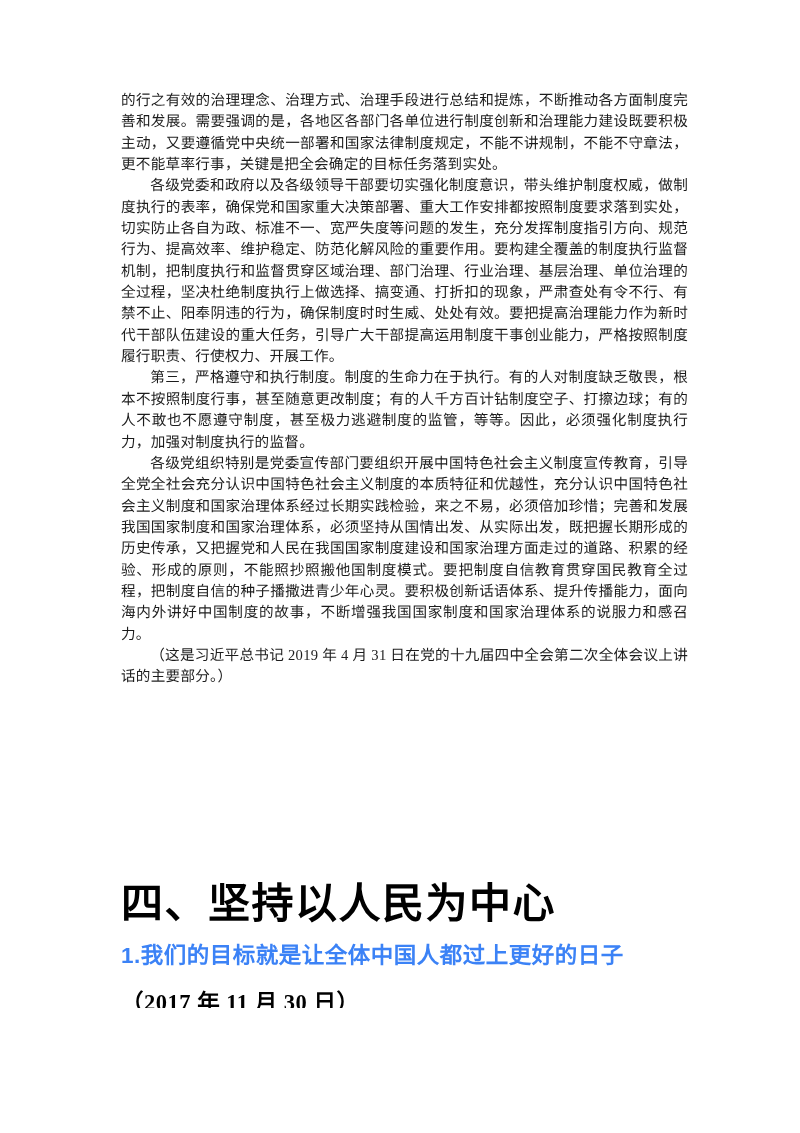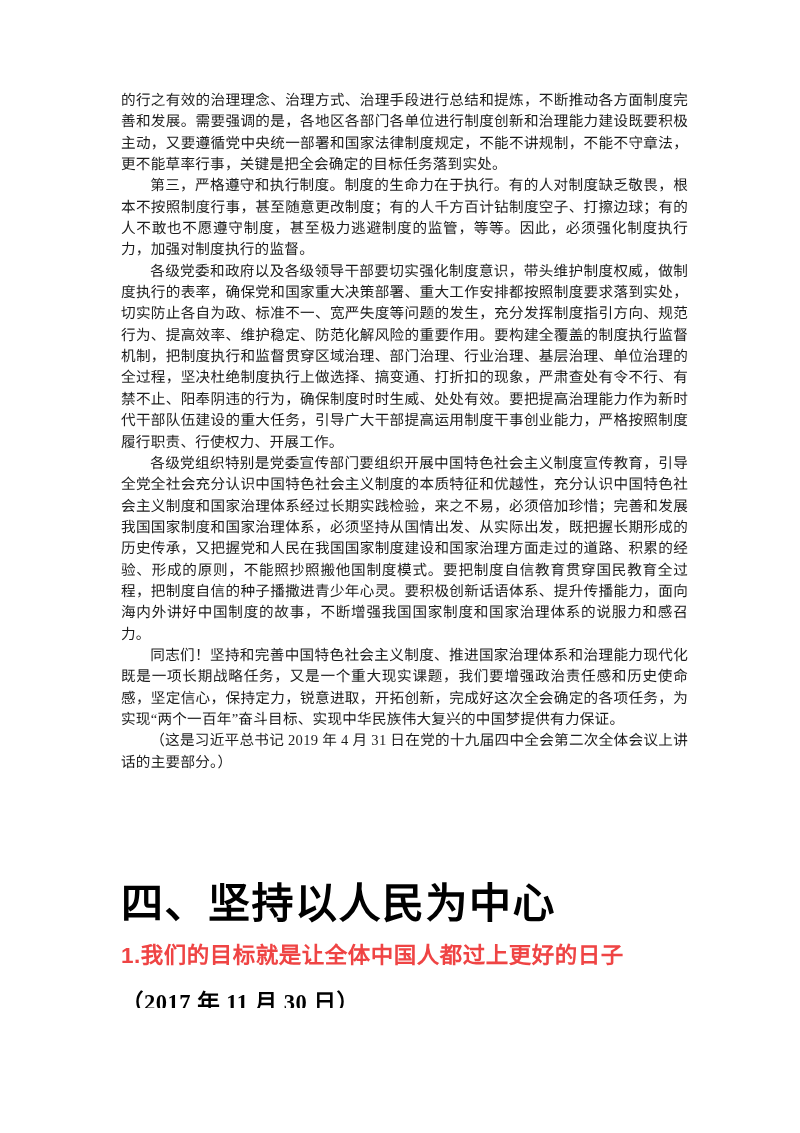--- a/index.html
+++ b/index.html
@@ -49,21 +49,21 @@
   }
   .subsection-title {
     position: absolute;
     left: 121px;
     top: 937px;
     margin: 0;
     font-family: "Liberation Sans", "DejaVu Sans", sans-serif;
     font-size: 22.5px;
     font-weight: 700;
     letter-spacing: 0.5px;
-    color: #ef4444;
+    color: #3b82f6;
     white-space: nowrap;
   }
   .subsection-date {
     position: absolute;
     left: 121px;
     top: 984px;
     margin: 0;
     font-family: "Liberation Serif", "DejaVu Serif", serif;
     font-size: 22.5px;
     font-weight: 700;
@@ -82,24 +82,23 @@
     margin-top: 40px;
   }
 </style>
 </head>
 <body>
 
 <div class="page">
 
   <div class="body-text">
     <p class="no-indent">的行之有效的治理理念、治理方式、治理手段进行总结和提炼，不断推动各方面制度完善和发展。需要强调的是，各地区各部门各单位进行制度创新和治理能力建设既要积极主动，又要遵循党中央统一部署和国家法律制度规定，不能不讲规制，不能不守章法，更不能草率行事，关键是把全会确定的目标任务落到实处。</p>
+    <p>各级党委和政府以及各级领导干部要切实强化制度意识，带头维护制度权威，做制度执行的表率，确保党和国家重大决策部署、重大工作安排都按照制度要求落到实处，切实防止各自为政、标准不一、宽严失度等问题的发生，充分发挥制度指引方向、规范行为、提高效率、维护稳定、防范化解风险的重要作用。要构建全覆盖的制度执行监督机制，把制度执行和监督贯穿区域治理、部门治理、行业治理、基层治理、单位治理的全过程，坚决杜绝制度执行上做选择、搞变通、打折扣的现象，严肃查处有令不行、有禁不止、阳奉阴违的行为，确保制度时时生威、处处有效。要把提高治理能力作为新时代干部队伍建设的重大任务，引导广大干部提高运用制度干事创业能力，严格按照制度履行职责、行使权力、开展工作。</p>
     <p>第三，严格遵守和执行制度。制度的生命力在于执行。有的人对制度缺乏敬畏，根本不按照制度行事，甚至随意更改制度；有的人千方百计钻制度空子、打擦边球；有的人不敢也不愿遵守制度，甚至极力逃避制度的监管，等等。因此，必须强化制度执行力，加强对制度执行的监督。</p>
-    <p>各级党委和政府以及各级领导干部要切实强化制度意识，带头维护制度权威，做制度执行的表率，确保党和国家重大决策部署、重大工作安排都按照制度要求落到实处，切实防止各自为政、标准不一、宽严失度等问题的发生，充分发挥制度指引方向、规范行为、提高效率、维护稳定、防范化解风险的重要作用。要构建全覆盖的制度执行监督机制，把制度执行和监督贯穿区域治理、部门治理、行业治理、基层治理、单位治理的全过程，坚决杜绝制度执行上做选择、搞变通、打折扣的现象，严肃查处有令不行、有禁不止、阳奉阴违的行为，确保制度时时生威、处处有效。要把提高治理能力作为新时代干部队伍建设的重大任务，引导广大干部提高运用制度干事创业能力，严格按照制度履行职责、行使权力、开展工作。</p>
     <p>各级党组织特别是党委宣传部门要组织开展中国特色社会主义制度宣传教育，引导全党全社会充分认识中国特色社会主义制度的本质特征和优越性，充分认识中国特色社会主义制度和国家治理体系经过长期实践检验，来之不易，必须倍加珍惜；完善和发展我国国家制度和国家治理体系，必须坚持从国情出发、从实际出发，既把握长期形成的历史传承，又把握党和人民在我国国家制度建设和国家治理方面走过的道路、积累的经验、形成的原则，不能照抄照搬他国制度模式。要把制度自信教育贯穿国民教育全过程，把制度自信的种子播撒进青少年心灵。要积极创新话语体系、提升传播能力，面向海内外讲好中国制度的故事，不断增强我国国家制度和国家治理体系的说服力和感召力。</p>
-    <p>同志们！坚持和完善中国特色社会主义制度、推进国家治理体系和治理能力现代化既是一项长期战略任务，又是一个重大现实课题，我们要增强政治责任感和历史使命感，坚定信心，保持定力，锐意进取，开拓创新，完成好这次全会确定的各项任务，为实现“两个一百年”奋斗目标、实现中华民族伟大复兴的中国梦提供有力保证。</p>
     <p>（这是习近平总书记 2019 年 4 月 31 日在党的十九届四中全会第二次全体会议上讲话的主要部分。）</p>
   </div>
 
   <h1 class="section-heading">四、坚持以人民为中心</h1>
 
   <h2 class="subsection-title">1.我们的目标就是让全体中国人都过上更好的日子</h2>
 
   <h2 class="subsection-date">（2017 年 11 月 30 日）</h2>
 
   <div class="page-number">107</div>

